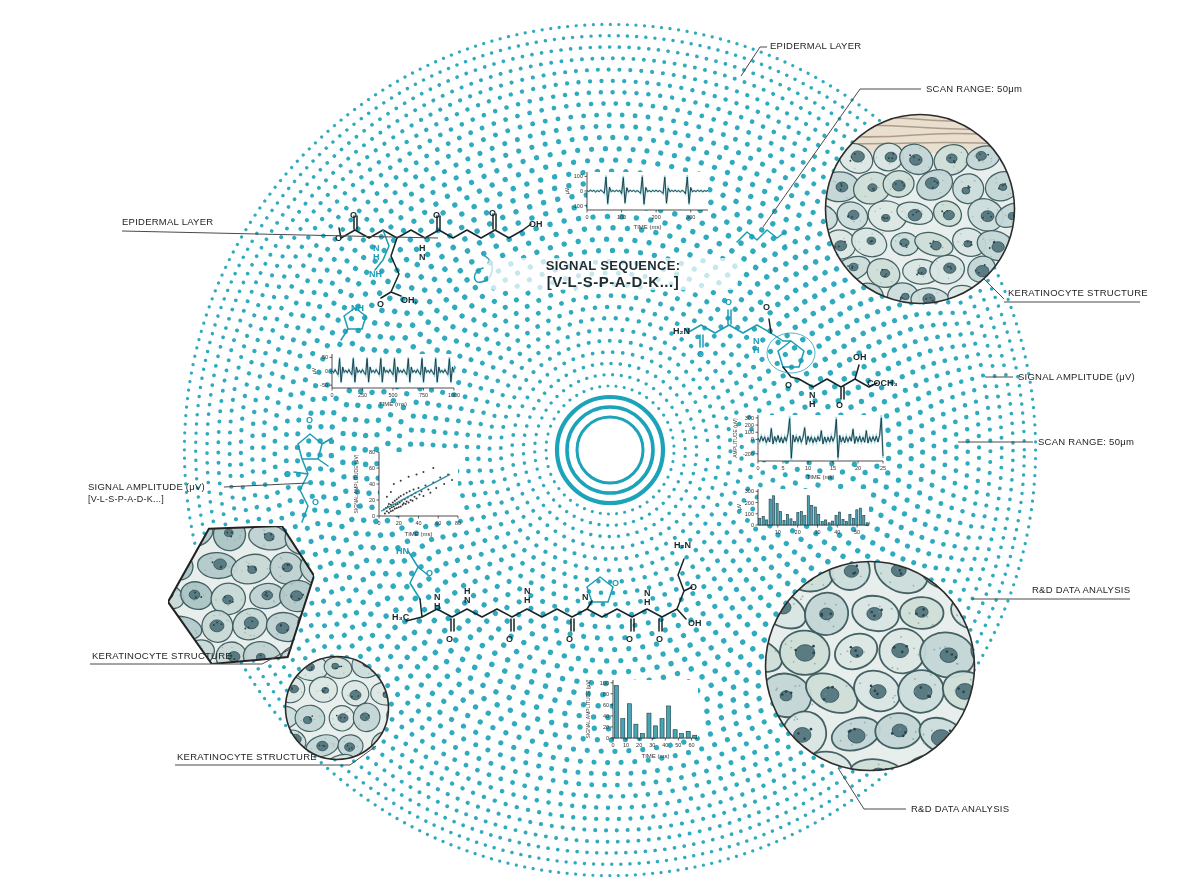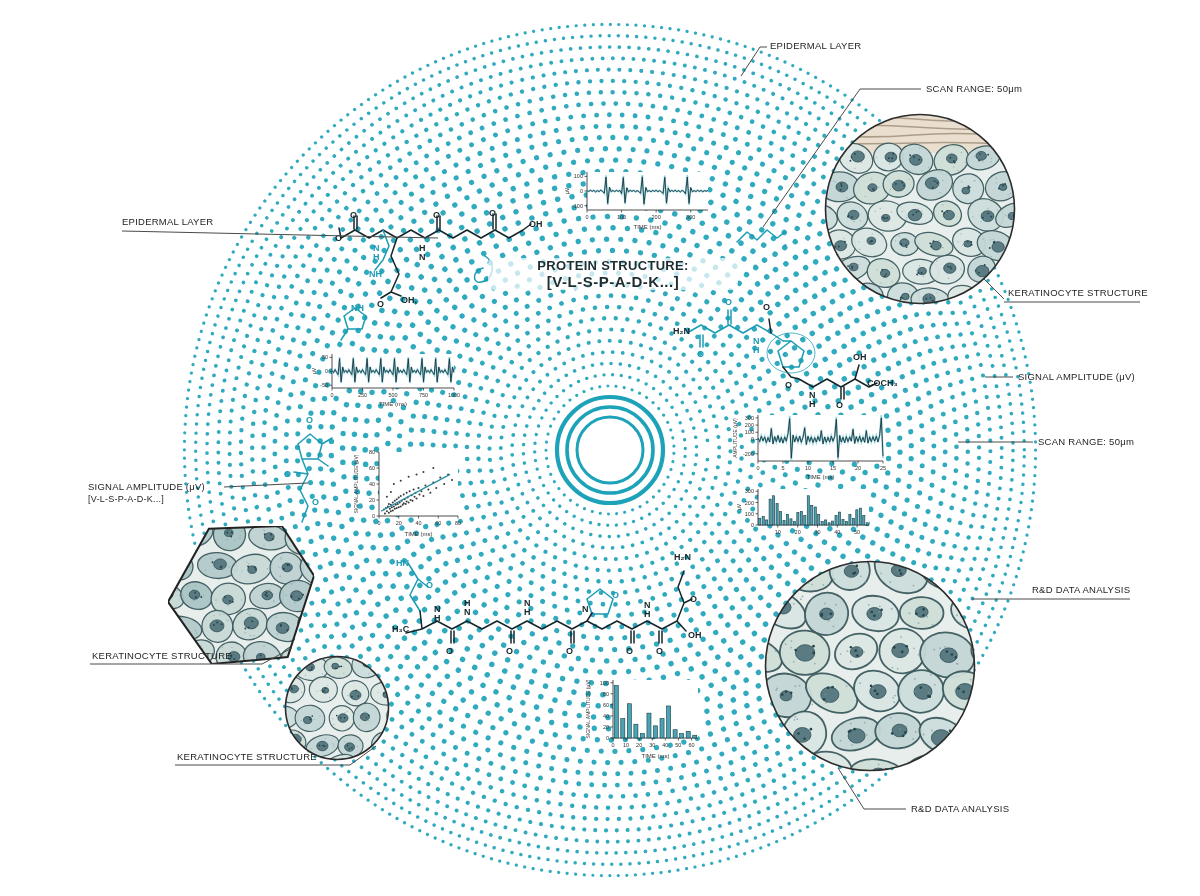--- a/index.html
+++ b/index.html
@@ -1379,21 +1379,21 @@
       <text x="80" y="60" font-size="9" font-weight="bold" fill="#1b9cb5">H</text>
       <text x="112" y="95" font-size="9" font-weight="bold" fill="#15262b">O</text>
       <text x="136" y="105" font-size="9" font-weight="bold" fill="#15262b">N</text>
       <text x="136" y="114" font-size="9" font-weight="bold" fill="#15262b">H</text>
       <text x="163" y="115" font-size="9" font-weight="bold" fill="#15262b">O</text>
       <text x="180" y="67" font-size="9" font-weight="bold" fill="#15262b">OH</text>
       <text x="194" y="93" font-size="9" font-weight="bold" fill="#15262b">COCH₃</text>
       <text x="90" y="17" font-size="9" font-weight="bold" fill="#15262b">O</text>
     </svg>
   </div>
-<div class="mol" style="left: 392px; top: 543px;">
+<div class="mol" style="left: 392px; top: 531px;">
     <svg width="320" height="140">
       <path d="M16,20 L26,36 L18,52 L28,68 M26,36 L36,44 M208,46 L221,56 L216,71 L200,71 L195,56 Z" fill="none" stroke="#1b9cb5" stroke-width="1.5" stroke-linejoin="round" stroke-linecap="round"></path>
       <path d="M28,68 L30,86 M14,90 L30,86 M30,86 L45,78 L60,86 L75,78 L90,86 L105,78 L120,86 L135,78 L150,86 L165,78 L180,86 L195,78 L210,86 L225,78 L240,86 L255,78 L270,86 L285,78 M59,88 L59,100 M62,88 L62,100 M119,88 L119,100 M122,88 L122,100 M179,88 L179,100 M182,88 L182,100 M239,88 L239,100 M242,88 L242,100 M267,88 L267,100 M270,88 L270,100 M195,78 L200,70 M285,78 L294,88 M285,78 L292,60 L286,44 L292,28 M292,60 L300,56" fill="none" stroke="#15262b" stroke-width="1.5" stroke-linejoin="round" stroke-linecap="round"></path>
       <text x="4" y="23" font-size="9" font-weight="bold" fill="#1b9cb5">HN</text>
       <text x="34" y="45" font-size="9" font-weight="bold" fill="#1b9cb5">O</text>
       <text x="0" y="89" font-size="9" font-weight="bold" fill="#15262b">H₃C</text>
       <text x="42" y="69" font-size="9" font-weight="bold" fill="#15262b">N</text>
       <text x="42" y="78" font-size="9" font-weight="bold" fill="#15262b">H</text>
       <text x="54" y="111" font-size="9" font-weight="bold" fill="#15262b">O</text>
       <text x="72" y="63" font-size="9" font-weight="bold" fill="#15262b">H</text>
@@ -1733,15 +1733,15 @@
 <div class="callout" style="left:911px;top:803px">R&amp;D DATA ANALYSIS</div>
 <div class="callout" style="left:122px;top:216px">EPIDERMAL LAYER</div>
 <div class="callout" style="left:88px;top:481px">
   <div>SIGNAL AMPLITUDE (μV)</div>
   <div class="sub">[V-L-S-P-A-D-K...]</div>
 </div>
 <div class="callout" style="left:92px;top:650px">KERATINOCYTE STRUCTURE</div>
 <div class="callout" style="left:177px;top:751px">KERATINOCYTE STRUCTURE</div>
 
 <div class="center-text">
-  <div class="l1">PROTEIN STRUCTURE:</div>
+  <div class="l1">SIGNAL SEQUENCE:</div>
   <div class="l2">[V-L-S-P-A-D-K...]</div>
 </div>
 
 </body></html>

